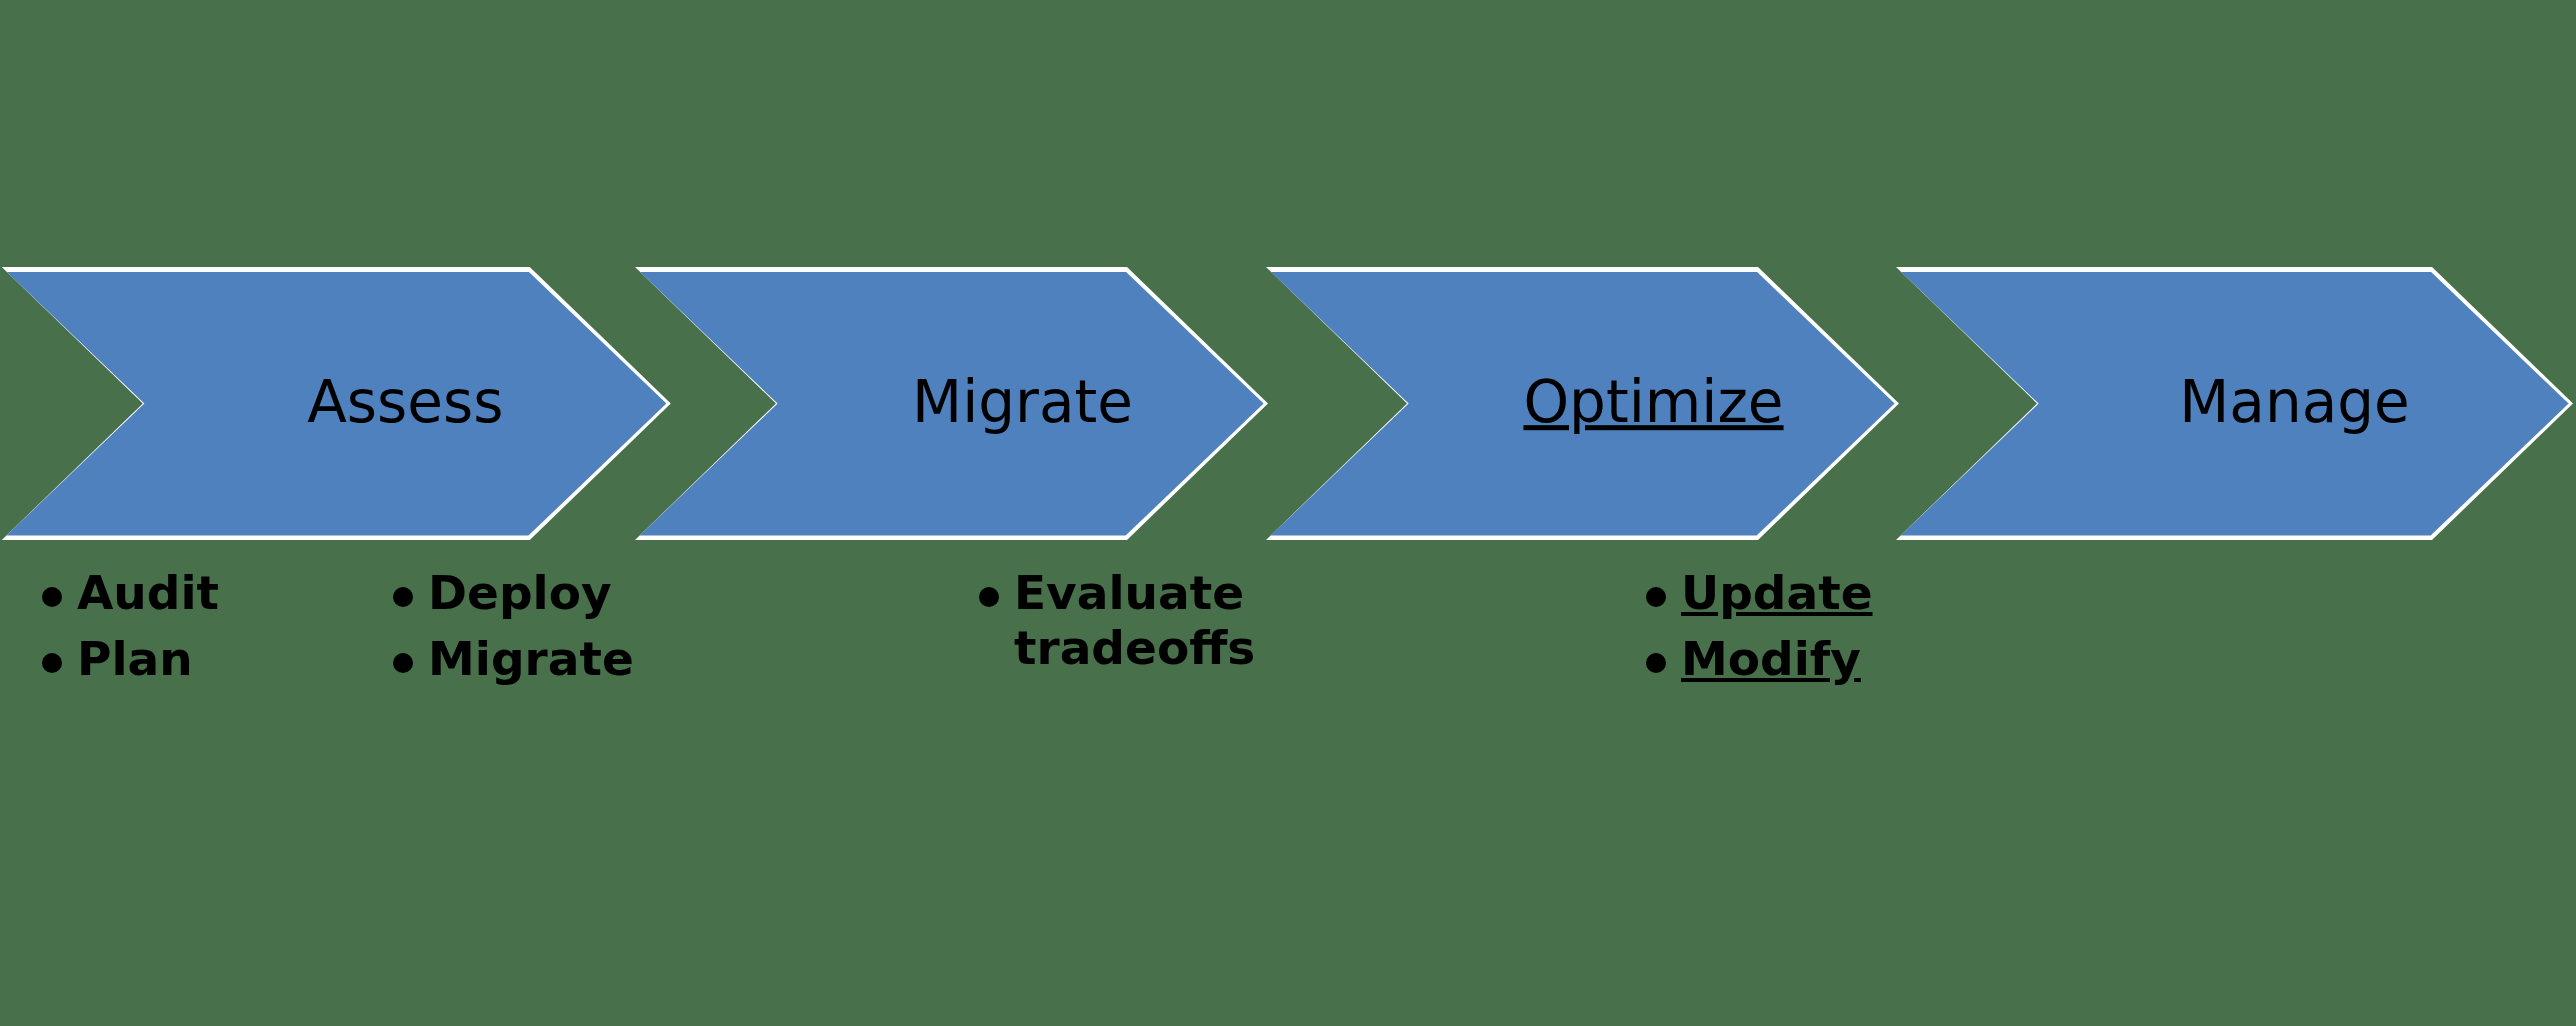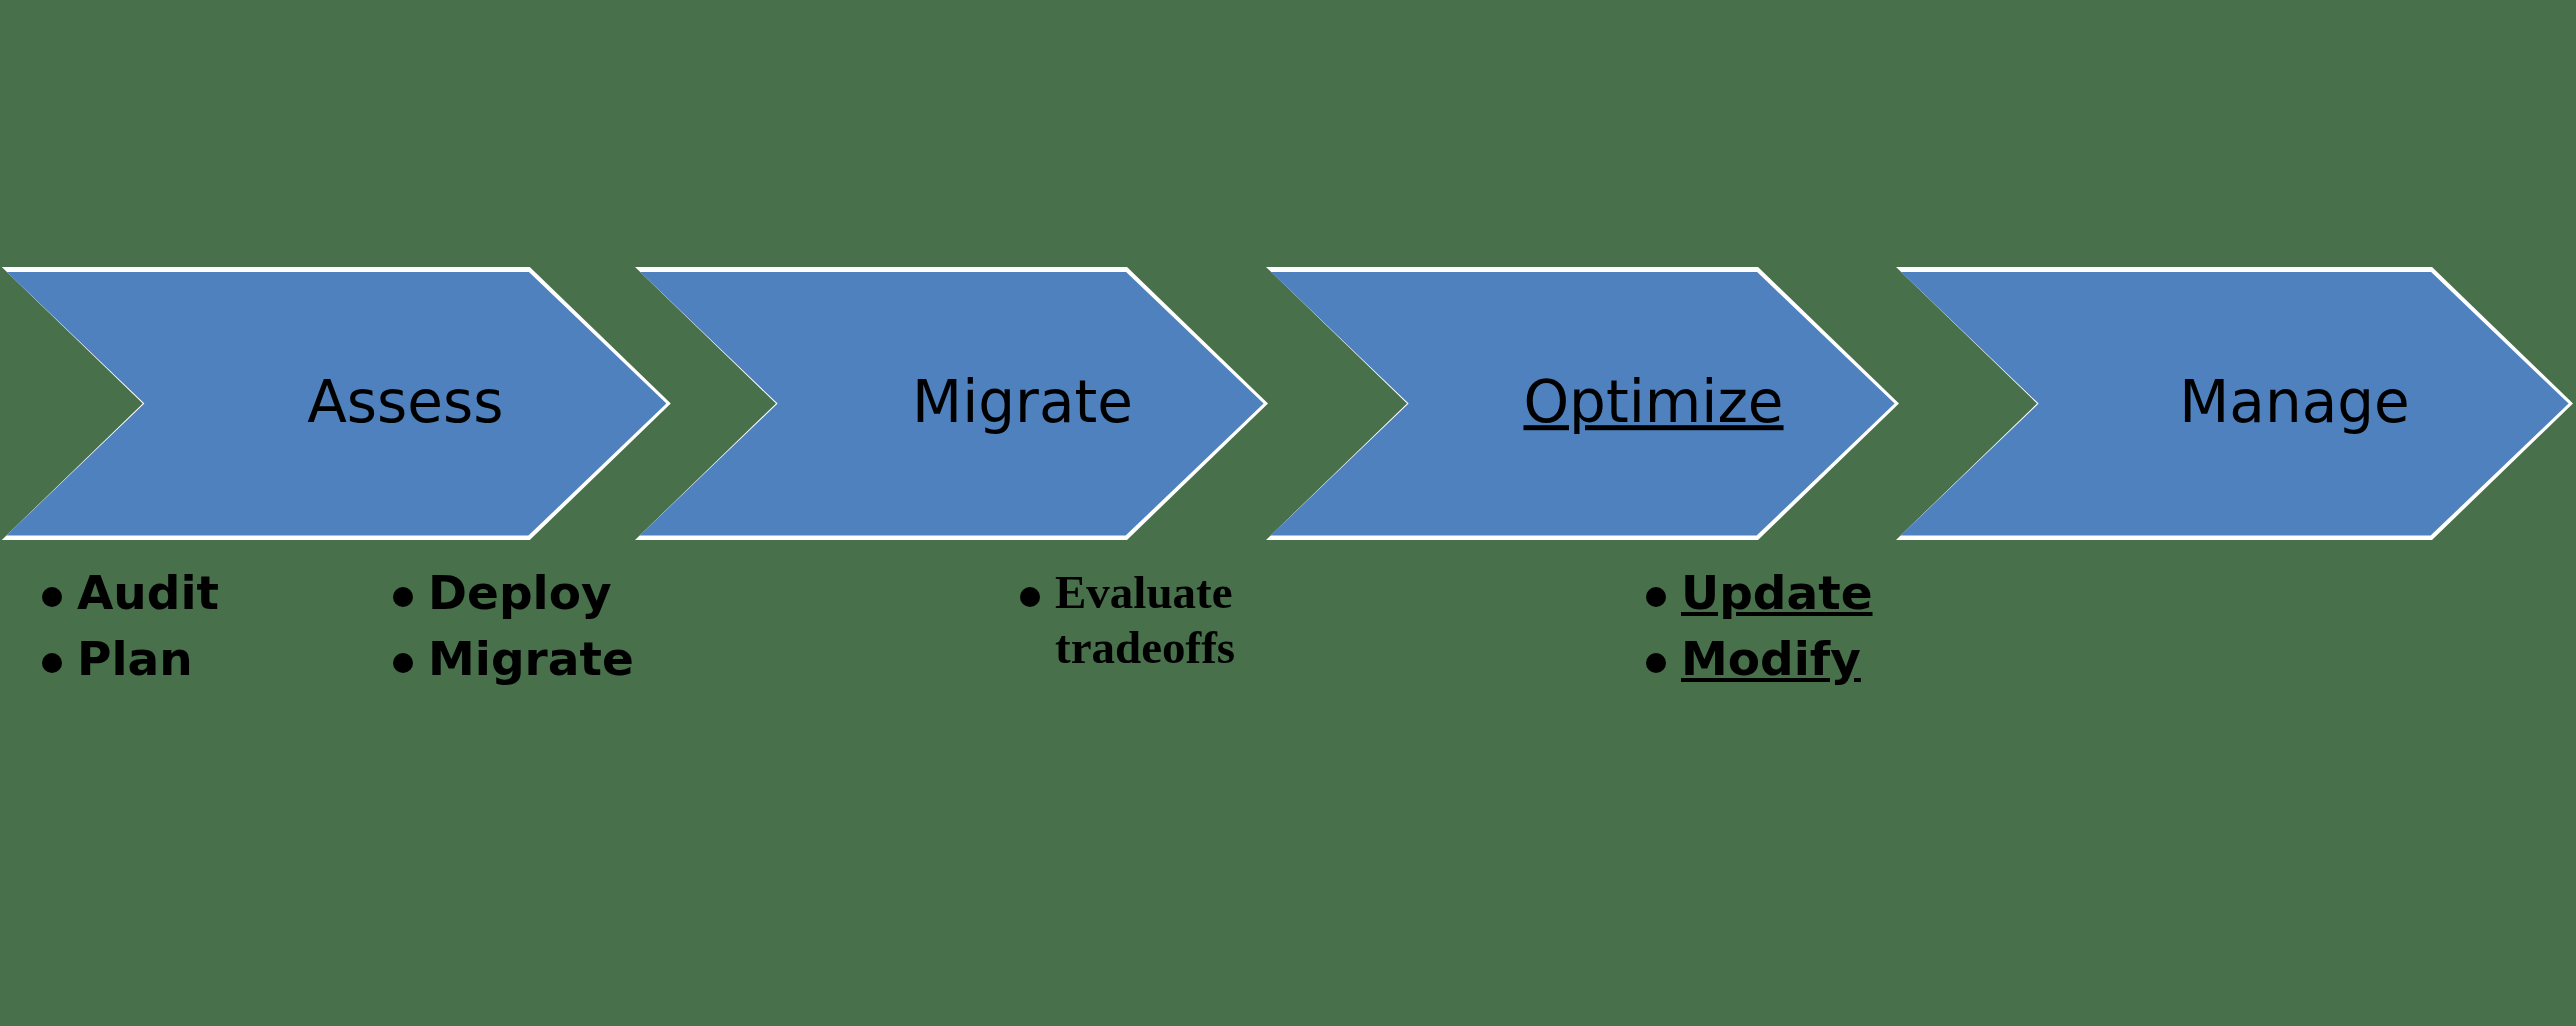--- a/index.html
+++ b/index.html
@@ -130,21 +130,21 @@
     left: 0;
     top: 22px;
     width: 20px;
     height: 20px;
     border-radius: 50%;
     background: #000000;
   }
 
   #bullets-0 { left: 42px;   width: 300px; }
   #bullets-1 { left: 393px;  width: 300px; }
-  #bullets-2 { left: 1020px; width: 273px; font-family: Liberation Serif, serif; }
+  #bullets-2 { left: 979px; width: 273px; }
   #bullets-3 { left: 1646px; width: 300px; text-decoration: underline; }
 
   
 </style>
 </head>
 <body>
 
 <div id="stage">
 
   <div class="chevron-row">

